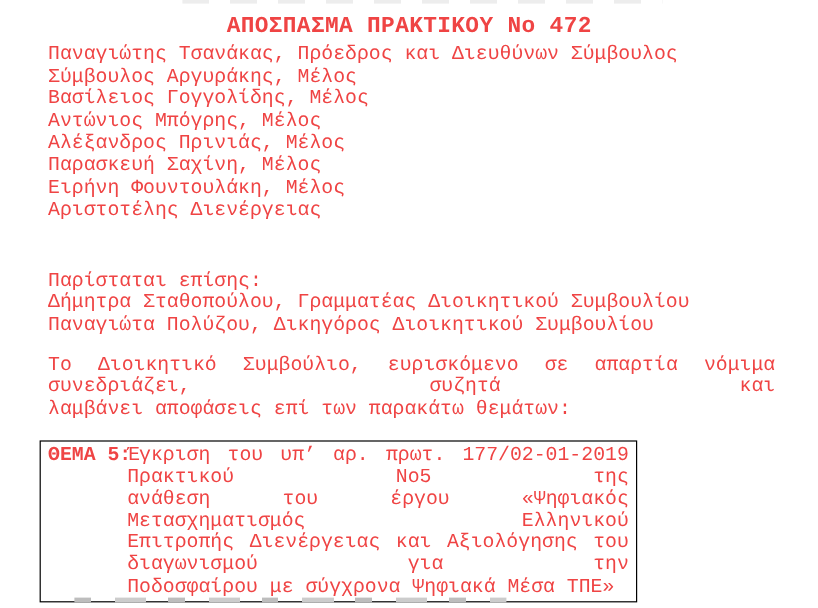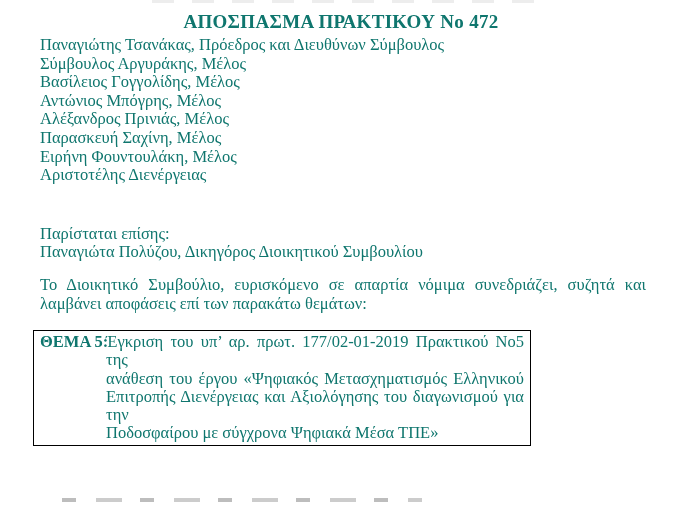--- a/index.html
+++ b/index.html
@@ -2,22 +2,22 @@
 <html><head>
 <meta charset="utf-8">
 <style>
   html, body { margin: 0; padding: 0; background: #ffffff; }
   .page {
     position: relative;
     width: 682px;
     height: 507px;
     background: #ffffff;
     overflow: hidden;
-    font-family: Liberation Serif, serif;
-    color: #0f766e;
+    font-family: Liberation Mono, monospace;
+    color: #ef4444;
     font-size: 16.5px;
     line-height: 18.6px;
   }
   .doc-title {
     margin: 12px 0 0 0;
     text-align: center;
     font-size: 19px;
     font-weight: bold;
     line-height: 20px;
     letter-spacing: 0.3px;
@@ -73,20 +73,21 @@
     <span class="line">Βασίλειος Γογγολίδης, Μέλος</span>
     <span class="line">Αντώνιος Μπόγρης, Μέλος</span>
     <span class="line">Αλέξανδρος Πρινιάς, Μέλος</span>
     <span class="line">Παρασκευή Σαχίνη, Μέλος</span>
     <span class="line">Ειρήνη Φουντουλάκη, Μέλος</span>
     <span class="line">Αριστοτέλης Διενέργειας</span>
   </div>
 
   <div class="block also-block">
     <span class="line">Παρίσταται επίσης:</span>
+    <span class="line">Δήμητρα Σταθοπούλου, Γραμματέας Διοικητικού Συμβουλίου</span>
     <span class="line">Παναγιώτα Πολύζου, Δικηγόρος Διοικητικού Συμβουλίου</span>
   </div>
 
   <div class="block quorum-para">
     <span class="jline">Το Διοικητικό Συμβούλιο, ευρισκόμενο σε απαρτία νόμιμα συνεδριάζει, συζητά και</span>
     <span class="line">λαμβάνει αποφάσεις επί των παρακάτω θεμάτων:</span>
   </div>
 
   <div class="topic-box">
     <div class="topic-label">ΘΕΜΑ 5:</div>

